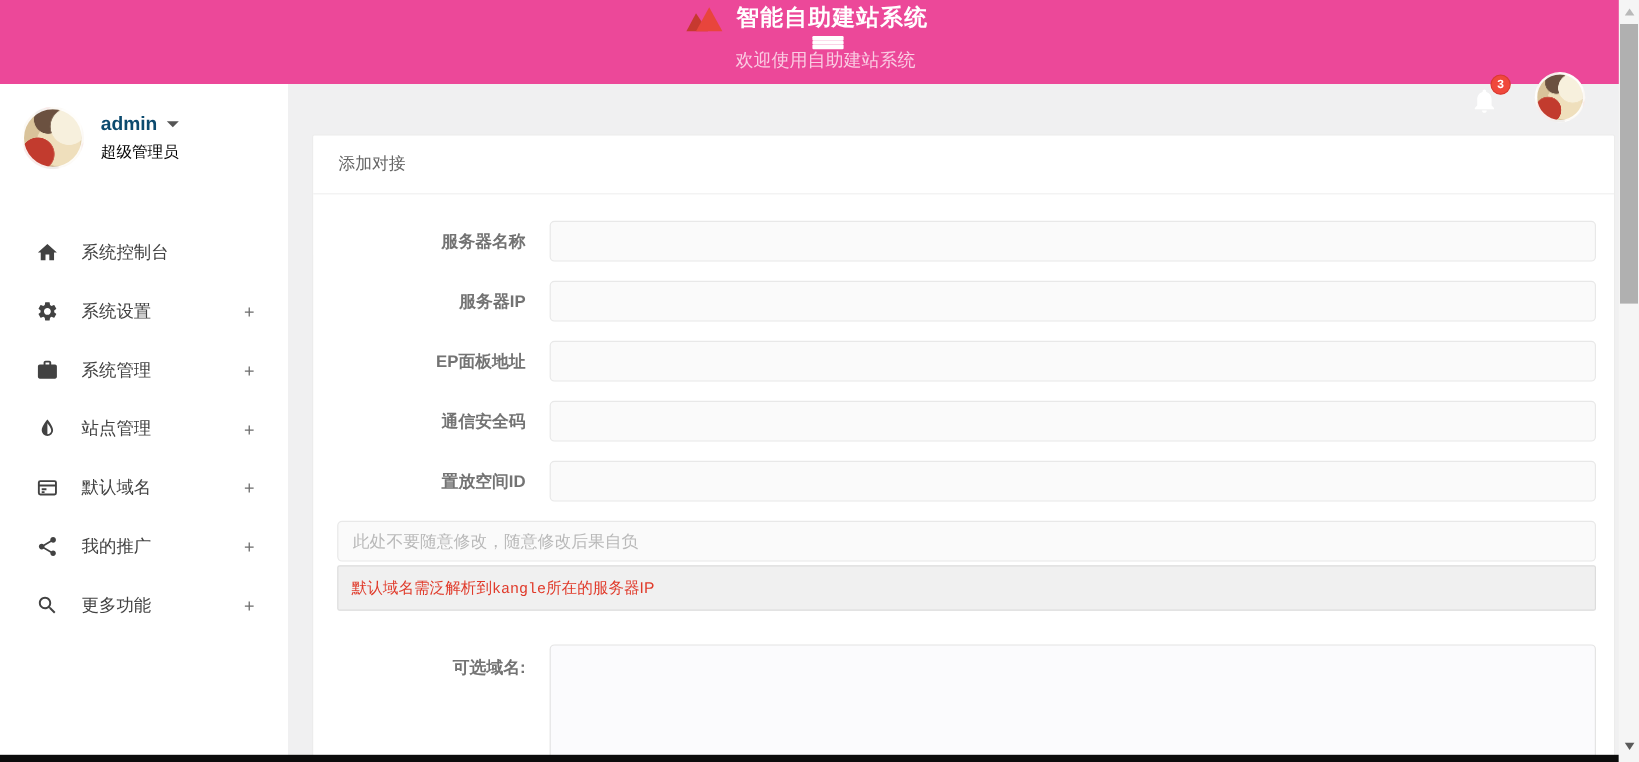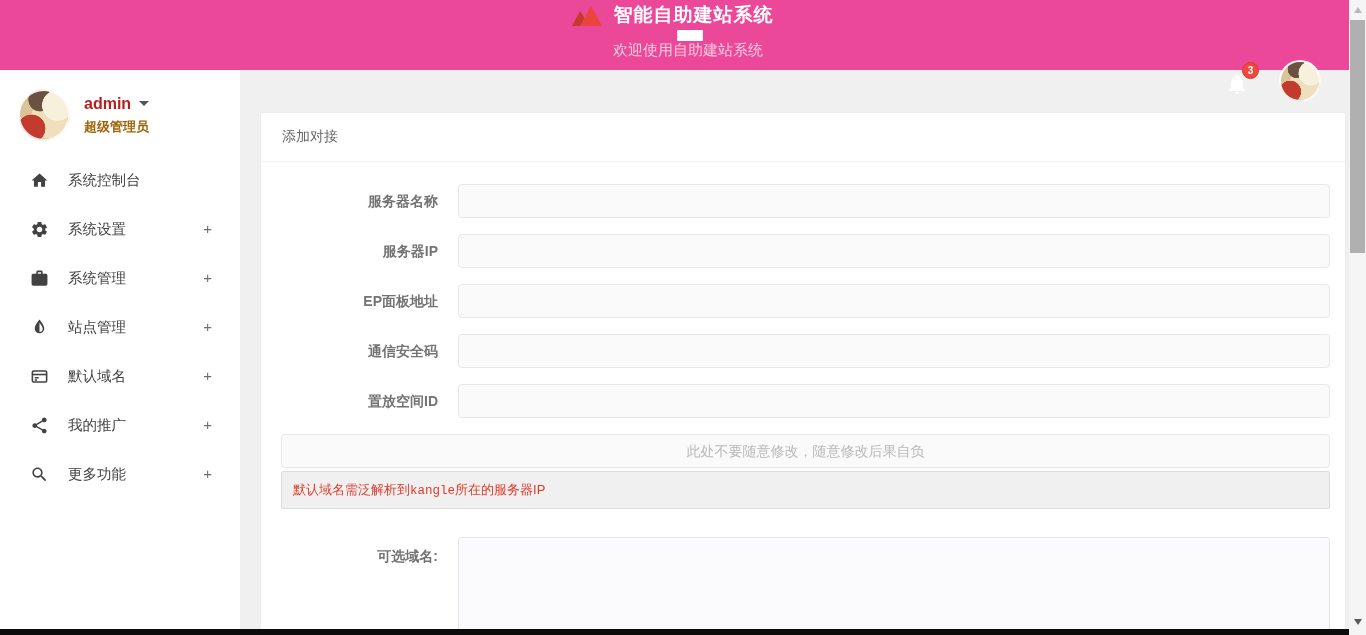--- a/index.html
+++ b/index.html
@@ -29,40 +29,40 @@
 
   
   .body-row { display:flex; height:565px; }
 
   
   .sidebar { width:240px; background:#ffffff; flex:none; }
   .profile { display:flex; align-items:center; padding:19px 20px 14px 18px; }
   .avatar-side { width:52px; height:52px; flex:none; }
   .profile-meta { margin-left:14px; }
   .profile-name-row { display:flex; align-items:center; cursor:pointer; }
-  .profile-name { font-size:16px; font-weight:bold; color:#b91c1c; }
+  .profile-name { font-size:16px; font-weight:bold; color:#0c4a6e; }
   .caret { width:0; height:0; margin-left:8px; border-left:5px solid transparent; border-right:5px solid transparent; border-top:5px solid #555; }
-  .profile-role { margin-top:5px; font-size:13px; color:#a16207;font-weight:bold; }
+  .profile-role { margin-top:5px; font-size:13px; color:#000000; }
   .nav { margin-top:16px; }
-  .nav-item { height:49px; display:flex; align-items:flex-start; padding:0 28px 0 30px; cursor:pointer; }
+  .nav-item { height:49px; display:flex; align-items:flex-end; padding:0 28px 0 30px; cursor:pointer; }
   .nav-icon { width:19px; height:19px; flex:none; color:#424242; }
   .nav-icon svg { width:19px; height:19px; }
   .nav-label { margin-left:19px; font-size:14.5px; color:#424242; }
   .nav-plus { margin-left:auto; font-size:15px; color:#6e6e6e; }
 
   
   .main { flex:1; background:#f0f0f1; padding:42px 20px 0 20px; overflow:hidden; }
   .card { background:#ffffff; border:1px solid #ececec; border-radius:2px; height:600px; }
   .card-header { padding:15px 21px; font-size:14px; color:#666666; border-bottom:1px solid #f1f1f1; }
   .card-body { padding:22px 15px 0 0; }
   .form-row { display:flex; margin-bottom:16px; }
   .form-label { width:177px; flex:none; text-align:right; font-size:14px; font-weight:bold; color:#737373; line-height:34px; }
   .form-label.top { line-height:20px; padding-top:9px; }
   .form-field { flex:1; margin-left:20px; }
-  .text-input { width:100%; height:34px; background:#fafafa; border:1px solid #e8e8e8; border-radius:4px; padding:0 12px; font-size:14px; color:#14532d; font-family:"Liberation Sans","DejaVu Sans",sans-serif; outline:none;text-align:center; }
+  .text-input { width:100%; height:34px; background:#fafafa; border:1px solid #e8e8e8; border-radius:4px; padding:0 12px; font-size:14px; color:#14532d; font-family:"Liberation Sans","DejaVu Sans",sans-serif; outline:none; }
   .text-input::placeholder { color:#b9b9b9; }
   .note-box { margin-top:3px; background:#f0f0f0; border:1px solid #dcdcdc; border-radius:2px; padding:9px 11px; font-size:13px; color:#e03a2a; }
   .note-box .mono { font-family:"Liberation Mono","DejaVu Sans Mono",monospace; font-size:12.5px;text-align:right; }
   .row-gap { margin-top:28px; }
   .textarea-input { width:100%; height:175px; background:#fbfbfd; border:1px solid #e4e4e4; border-radius:4px; padding:8px 12px; font-size:14px; color:#555; resize:none; outline:none; font-family:"Liberation Sans","DejaVu Sans",sans-serif; }
 
   
   .scrollbar { position:absolute; top:0; right:0; width:17px; height:635px; background:#f5f5f5; z-index:20; }
   .sb-arrow { position:absolute; left:0; width:17px; height:16px; display:flex; align-items:center; justify-content:center; }
   .sb-arrow.up { top:2px; }

